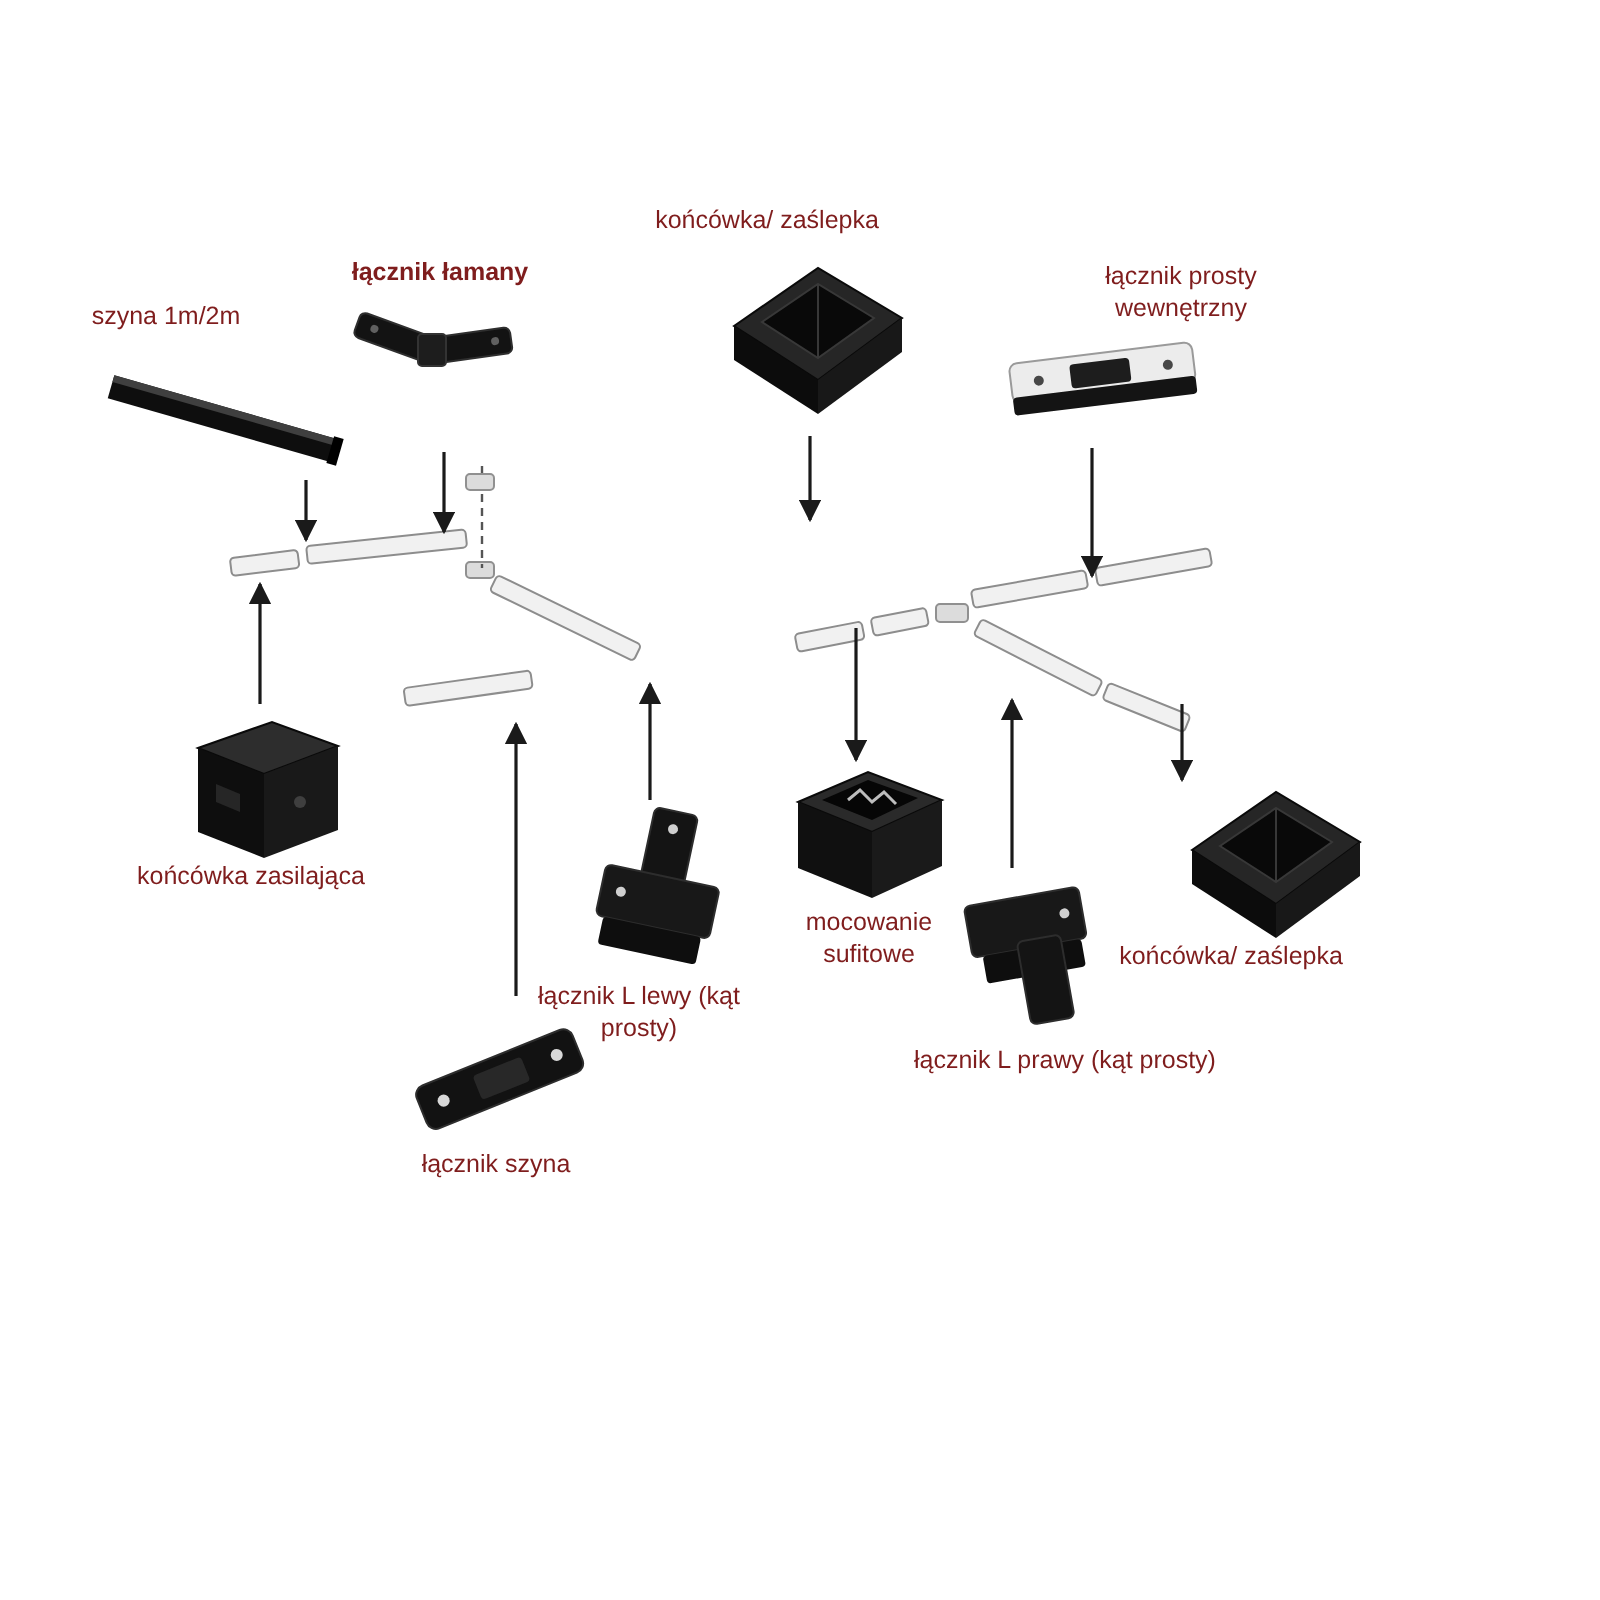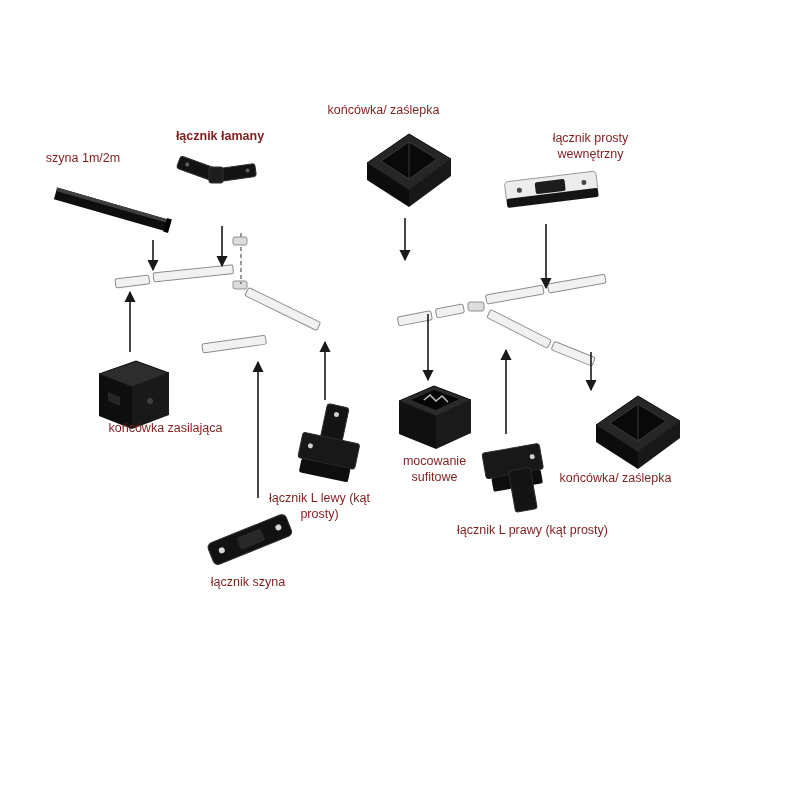--- a/index.html
+++ b/index.html
@@ -132,21 +132,21 @@
   </svg>
 
   <div class="label" style="left:28px; top:151px; width:110px;text-align:center;">szyna 1m/2m</div>
 
   <div class="label" style="left:155px; top:129px; width:130px;font-weight:bold;">łącznik łamany</div>
 
   <div class="label" style="left:306px; top:103px; width:155px;">końcówka/ zaślepka</div>
 
   <div class="label" style="left:523px; top:131px; width:135px;">łącznik prosty wewnętrzny</div>
 
-  <div class="label" style="left:68px; top:421px; width:115px;margin-left:40px;">końcówka zasilająca</div>
+  <div class="label" style="left:68px; top:431px; width:115px;">końcówka zasilająca</div>
 
   <div class="label" style="left:382px; top:454px; width:105px;">mocowanie sufitowe</div>
 
   <div class="label" style="left:252px; top:491px; width:135px;">łącznik L lewy (kąt prosty)</div>
 
   <div class="label" style="left:538px; top:471px; width:155px;">końcówka/ zaślepka</div>
 
   <div class="label" style="left:440px; top:523px; width:185px;text-align:center;">łącznik L prawy (kąt prosty)</div>
 
   <div class="label" style="left:178px; top:575px; width:140px;">łącznik szyna</div>

